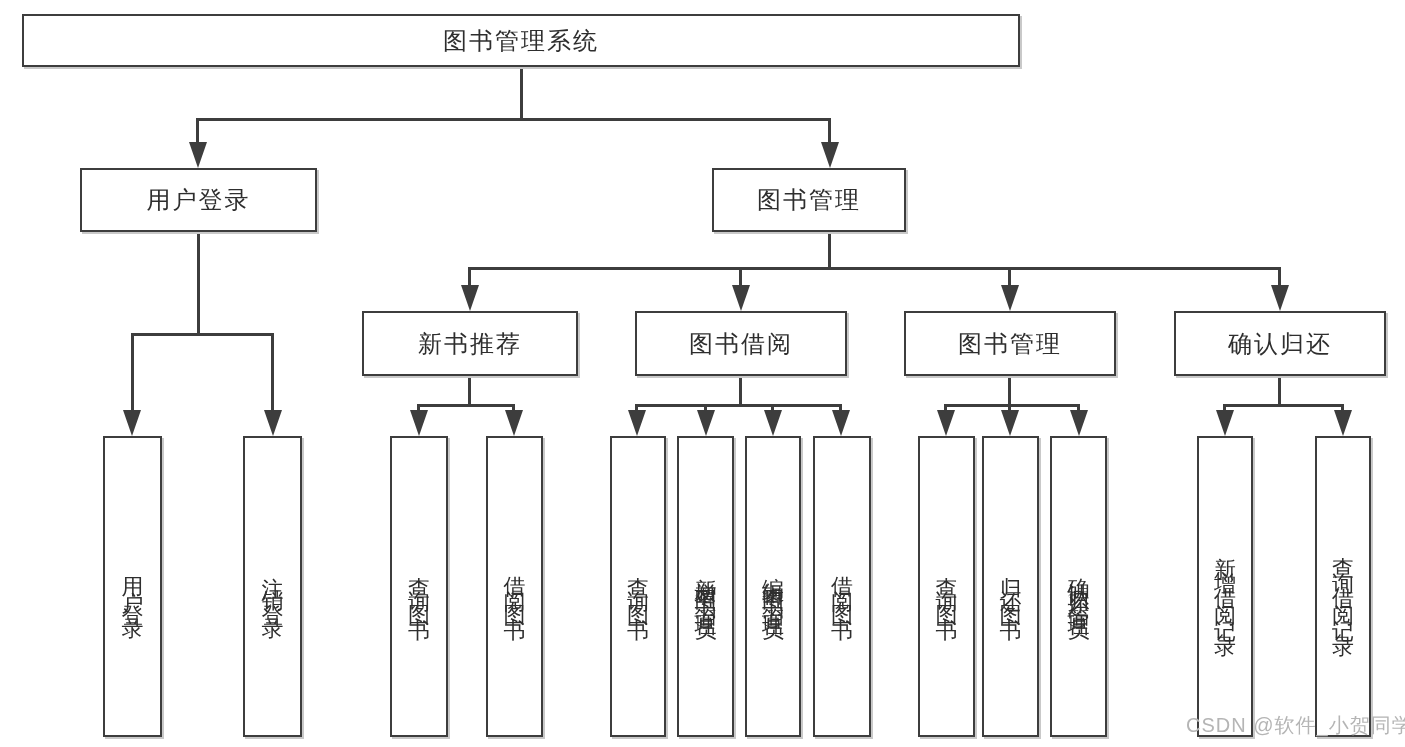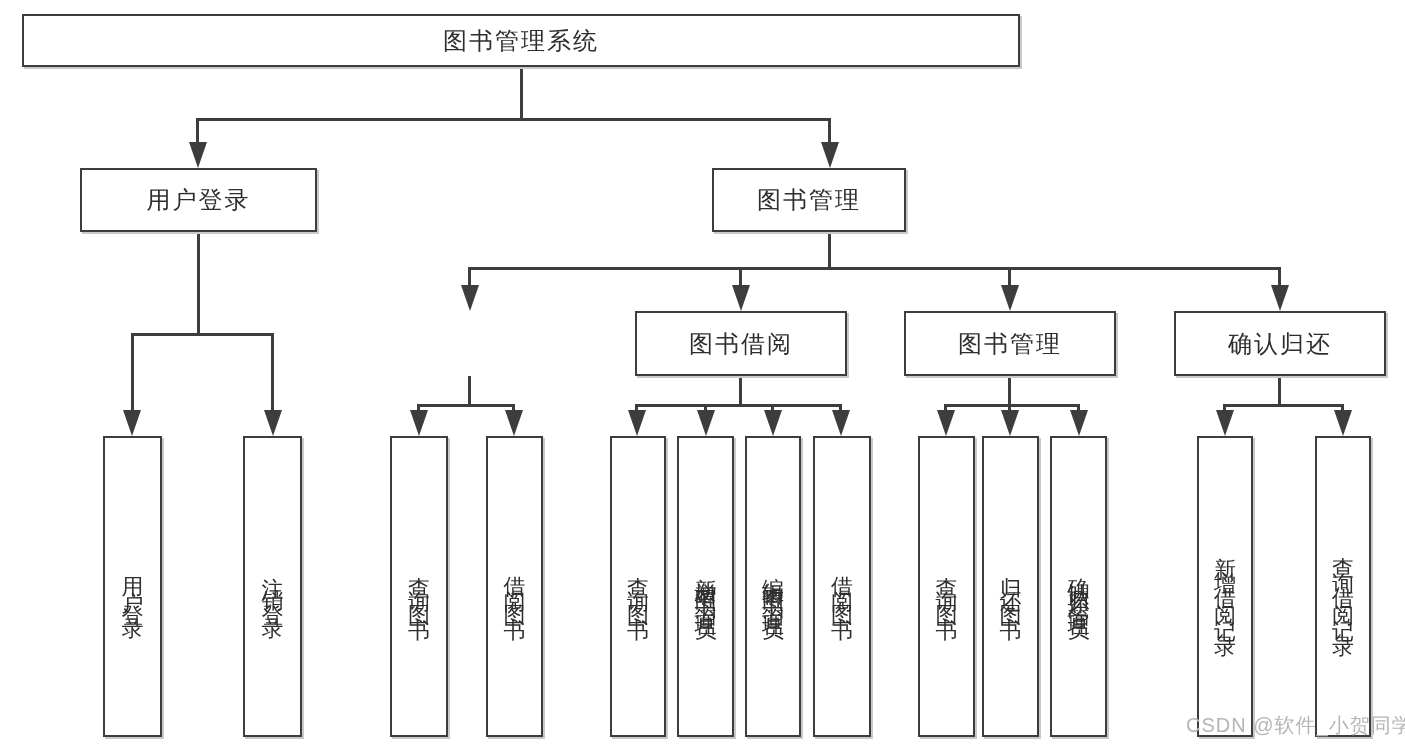--- a/index.html
+++ b/index.html
@@ -81,20 +81,23 @@
   <div class="hl" style="left:468px;top:267px;width:813px"></div>
   <div class="vl" style="left:468px;top:267px;height:22px"></div>
   <div class="arr" style="left:461px;top:285px"></div>
   <div class="vl" style="left:739px;top:267px;height:22px"></div>
   <div class="arr" style="left:732px;top:285px"></div>
   <div class="vl" style="left:1008px;top:267px;height:22px"></div>
   <div class="arr" style="left:1001px;top:285px"></div>
   <div class="vl" style="left:1278px;top:267px;height:22px"></div>
   <div class="arr" style="left:1271px;top:285px"></div>
 
+  <div class="hbox" style="left:362px;top:311px;width:216px;height:65px">
+    <span>新书推荐</span>
+  </div>
   <div class="hbox" style="left:635px;top:311px;width:212px;height:65px">
     <span>图书借阅</span>
   </div>
   <div class="hbox" style="left:904px;top:311px;width:212px;height:65px">
     <span>图书管理</span>
   </div>
   <div class="hbox" style="left:1174px;top:311px;width:212px;height:65px">
     <span>确认归还</span>
   </div>
 

